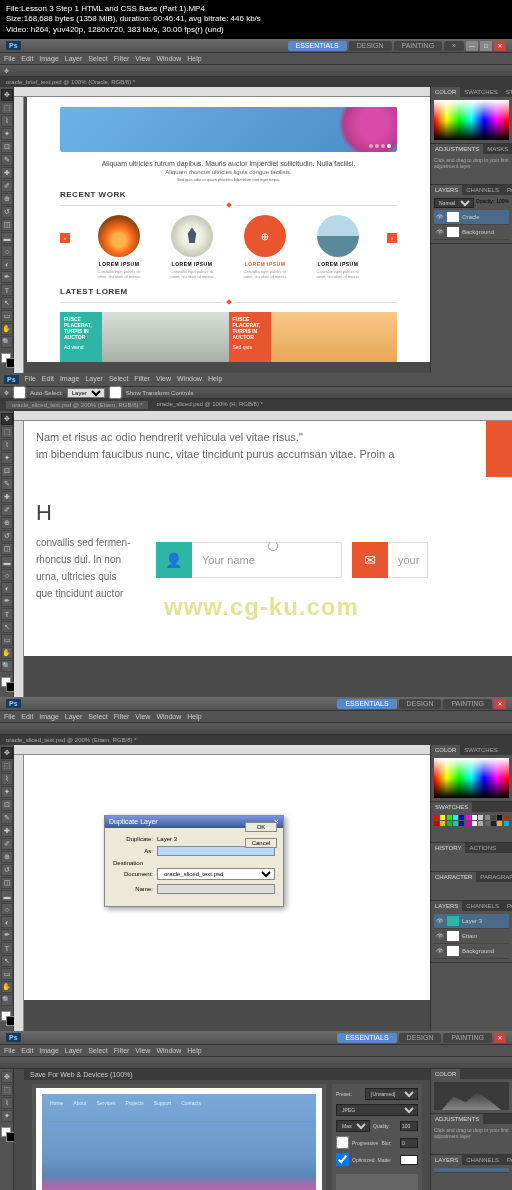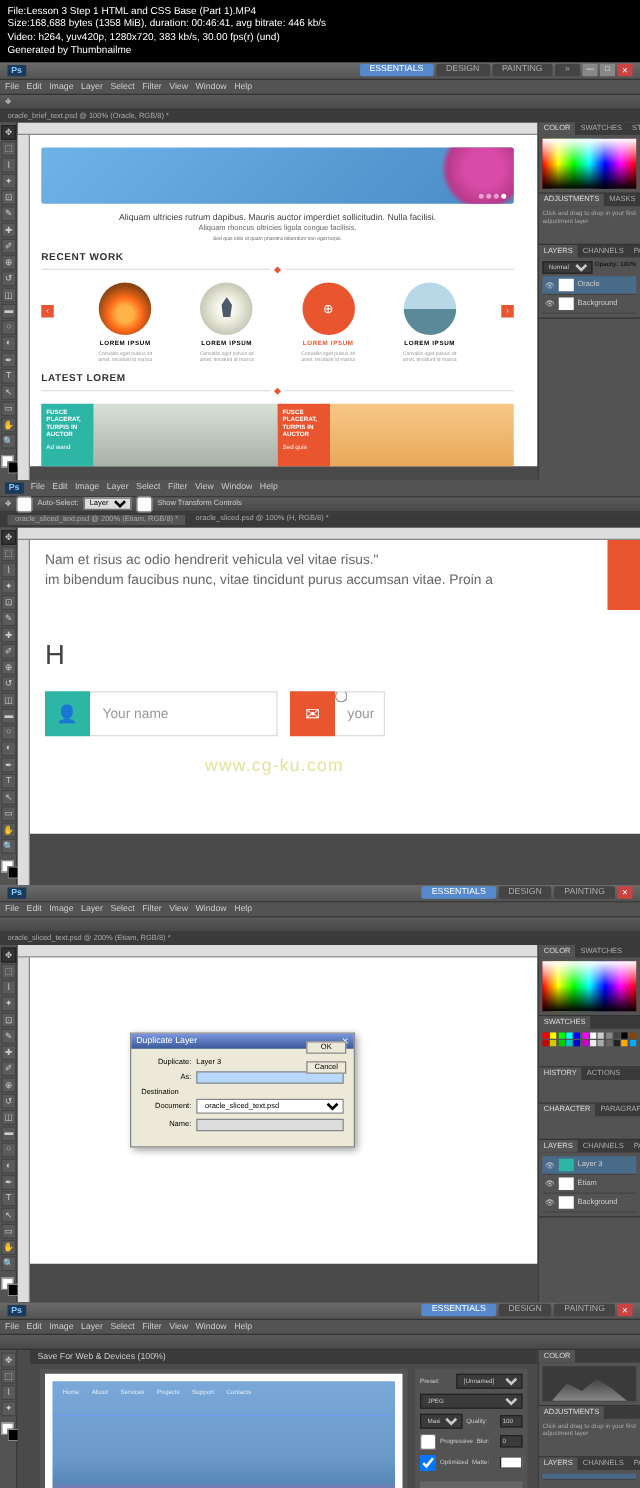--- a/index.html
+++ b/index.html
@@ -47,21 +47,21 @@
 .swatches { display: grid; grid-template-columns: repeat(12, 1fr); gap: 1px; }
 .swatch { width: 5px; height: 5px; }
 
 .layers-list { font-size: 6px; color: #ccc; }
 .layer-row { display: flex; align-items: center; gap: 3px; padding: 2px; border-bottom: 1px solid #444; }
 .layer-eye { width: 8px; height: 8px; }
 .layer-thumb { width: 12px; height: 10px; }
 .layer-row.sel { background: #4a6a8a; }
 
 
-.canvas1 { margin-left: 0; padding: 10px 19px; background: #fff; height: 265px; }
+.canvas1 { margin-left: 13px; padding: 10px 33px; background: #fff; height: 265px; }
 .hero { height: 45px; background: linear-gradient(135deg, #6db3e8, #4a8bc5); position: relative; border-radius: 2px; overflow: hidden; }
 .hero-tree { position: absolute; right: 0; top: -5px; width: 60px; height: 55px; background: radial-gradient(circle at 60% 40%, #d94ba8 30%, #b83a8a 60%, transparent 70%); }
 .hero-dots { position: absolute; bottom: 4px; right: 6px; display: flex; gap: 2px; }
 .hero-dot { width: 4px; height: 4px; border-radius: 50%; background: rgba(255,255,255,0.5); }
 .hero-text { text-align: center; color: #666; font-size: 6px; margin: 8px 0; }
 .hero-text .main { color: #444; font-size: 7px; margin-bottom: 2px; }
 .section-title { font-size: 8px; font-weight: bold; color: #333; margin: 8px 0 4px; letter-spacing: 0.5px; }
 .divider-dot { display: flex; align-items: center; gap: 4px; margin-bottom: 8px; }
 .divider-dot::before, .divider-dot::after { content: ''; flex: 1; height: 1px; background: #ddd; }
 .divider-dot i { width: 4px; height: 4px; background: #e8552f; transform: rotate(45deg); }
@@ -91,21 +91,21 @@
 .canvas2-text { padding: 8px 12px; font-size: 11px; color: #666; line-height: 1.5; }
 .orange-block { position: absolute; right: 0; top: 0; width: 26px; height: 56px; background: #e8552f; }
 .big-h { font-size: 22px; color: #444; margin: 30px 0 8px 12px; font-weight: normal; }
 .side-text { font-size: 10px; color: #666; line-height: 1.7; padding-left: 12px; }
 .form-row { display: flex; gap: 10px; padding: 0 0 0 12px; margin-top: 8px; align-items: center; }
 .form-input { display: flex; align-items: center; }
 .form-icon { width: 36px; height: 36px; display: flex; align-items: center; justify-content: center; color: #fff; font-size: 14px; }
 .form-icon.teal { background: #2db5a5; }
 .form-icon.orange { background: #e8552f; }
 .form-field { height: 36px; background: #fff; border: 1px solid #ddd; border-left: none; padding: 0 10px; font-size: 11px; color: #999; display: flex; align-items: center; width: 150px; }
-.watermark { position: absolute; top: 172px; left: 140px; font-size: 14px; color: rgba(200,200,50,0.5); font-weight: normal; letter-spacing: 1px; }
+.watermark { position: absolute; top: 172px; left: 140px; font-size: 24px; color: rgba(200,200,50,0.5); font-weight: bold; letter-spacing: 1px; }
 .msg-field { font-size: 10px; color: #999; padding-left: 12px; margin-top: 6px; }
 .loading-dot { position: absolute; top: 120px; left: 50%; width: 10px; height: 10px; border: 1px solid #999; border-radius: 50%; border-top-color: transparent; }
 
 
 .canvas3 { margin-left: 10px; background: #fff; height: 245px; position: relative; }
 .dialog { position: absolute; top: 60px; left: 80px; width: 180px; background: #ece9d8; border: 1px solid #888; box-shadow: 2px 2px 6px rgba(0,0,0,0.4); }
 .dialog-title { background: linear-gradient(#7a96df, #3b5998); color: #fff; font-size: 7px; padding: 2px 4px; display: flex; justify-content: space-between; }
 .dialog-body { padding: 8px; font-size: 6px; }
 .dialog-row { display: flex; align-items: center; gap: 4px; margin-bottom: 4px; }
 .dialog-row label { width: 40px; text-align: right; }
@@ -132,21 +132,20 @@
 .hist { width: 100%; height: 28px; background: #3a3a3a; position: relative; }
 .hist::after { content: ''; position: absolute; bottom: 0; left: 10%; right: 10%; height: 70%; background: linear-gradient(to top, #888, transparent); clip-path: polygon(0% 100%, 20% 30%, 40% 60%, 60% 10%, 80% 50%, 100% 100%); }
 </style>
 </head>
 <body>
 
 <div class="file-info">
   <div>File:Lesson 3 Step 1 HTML and CSS Base (Part 1).MP4</div>
   <div>Size:168,688 bytes (1358 MiB), duration: 00:46:41, avg bitrate: 446 kb/s</div>
   <div>Video: h264, yuv420p, 1280x720, 383 kb/s, 30.00 fps(r) (und)</div>
-  <div>Generated by Thumbnailme</div>
 </div>
 
 <div class="ps-window">
   <div class="ps-topbar">
     <span style="background:#1a3a5a;color:#8cf;padding:1px 3px;font-size:7px;font-weight:bold">Ps</span>
     <div class="ps-topbar-right">
       <span class="ps-tab active">ESSENTIALS</span>
       <span class="ps-tab">DESIGN</span>
       <span class="ps-tab">PAINTING</span>
       <span class="ps-tab">»</span>
@@ -374,20 +373,24 @@
       <div class="ruler-v"></div>
       <div class="canvas2">
         <div class="orange-block"></div>
         <div class="canvas2-text">
           <div>Nam et risus ac odio hendrerit vehicula vel vitae risus."</div>
           <div>im bibendum faucibus nunc, vitae tincidunt purus accumsan vitae. Proin a</div>
         </div>
         <div class="big-h">H</div>
         <div class="loading-dot"></div>
         <div style="display:flex">
+          <div class="side-text" style="white-space:pre-line;width:120px">convallis sed fermen-
+rhoncus dui. In non
+urna, ultricies quis
+que tincidunt auctor</div>
           <div style="flex:1">
             <div class="form-row">
               <div class="form-input">
                 <div class="form-icon teal">👤</div>
                 <div class="form-field">Your name</div>
               </div>
               <div class="form-input">
                 <div class="form-icon orange">✉</div>
                 <div class="form-field" style="width:40px">your</div>
               </div>

